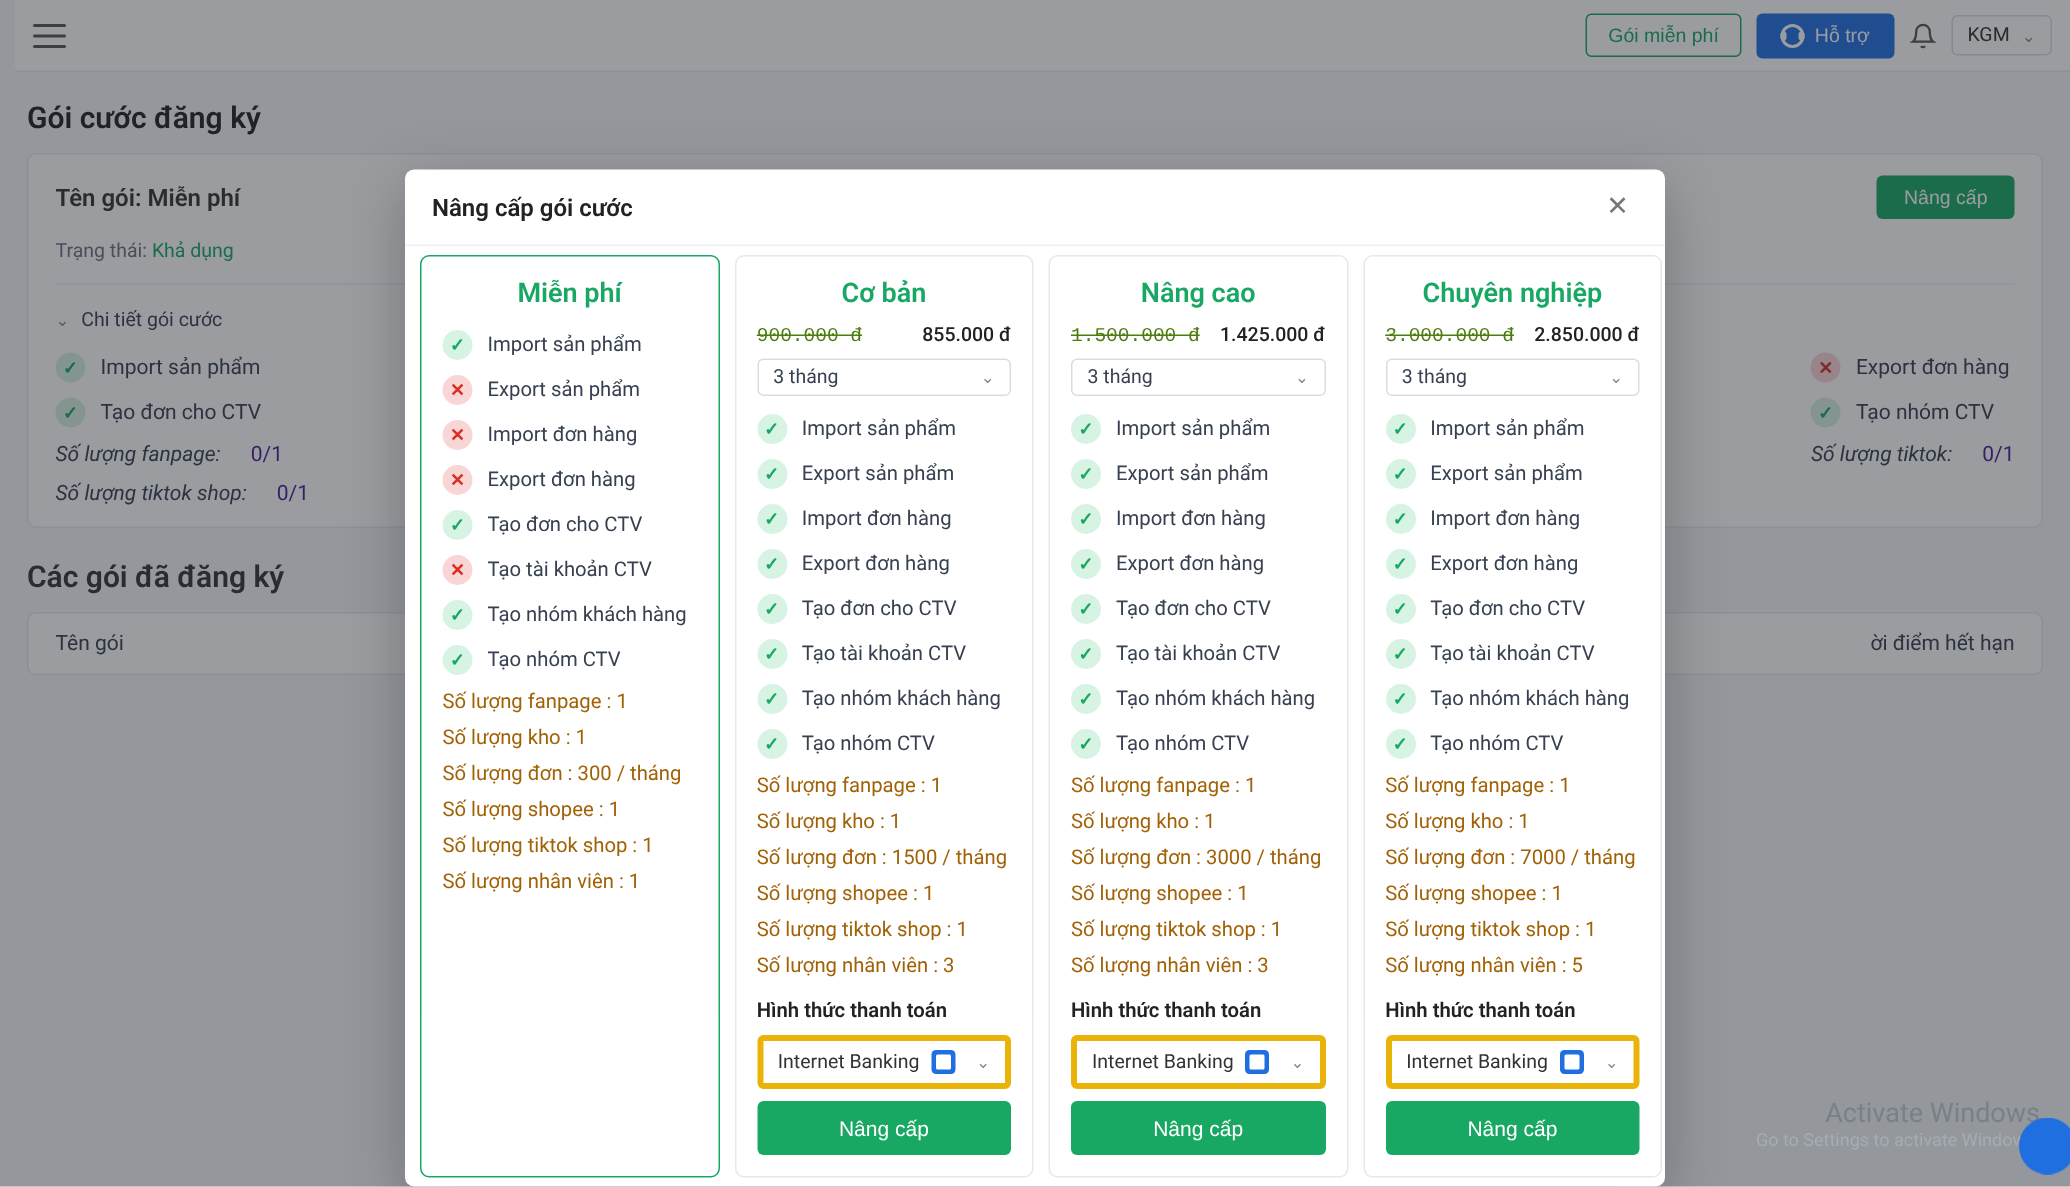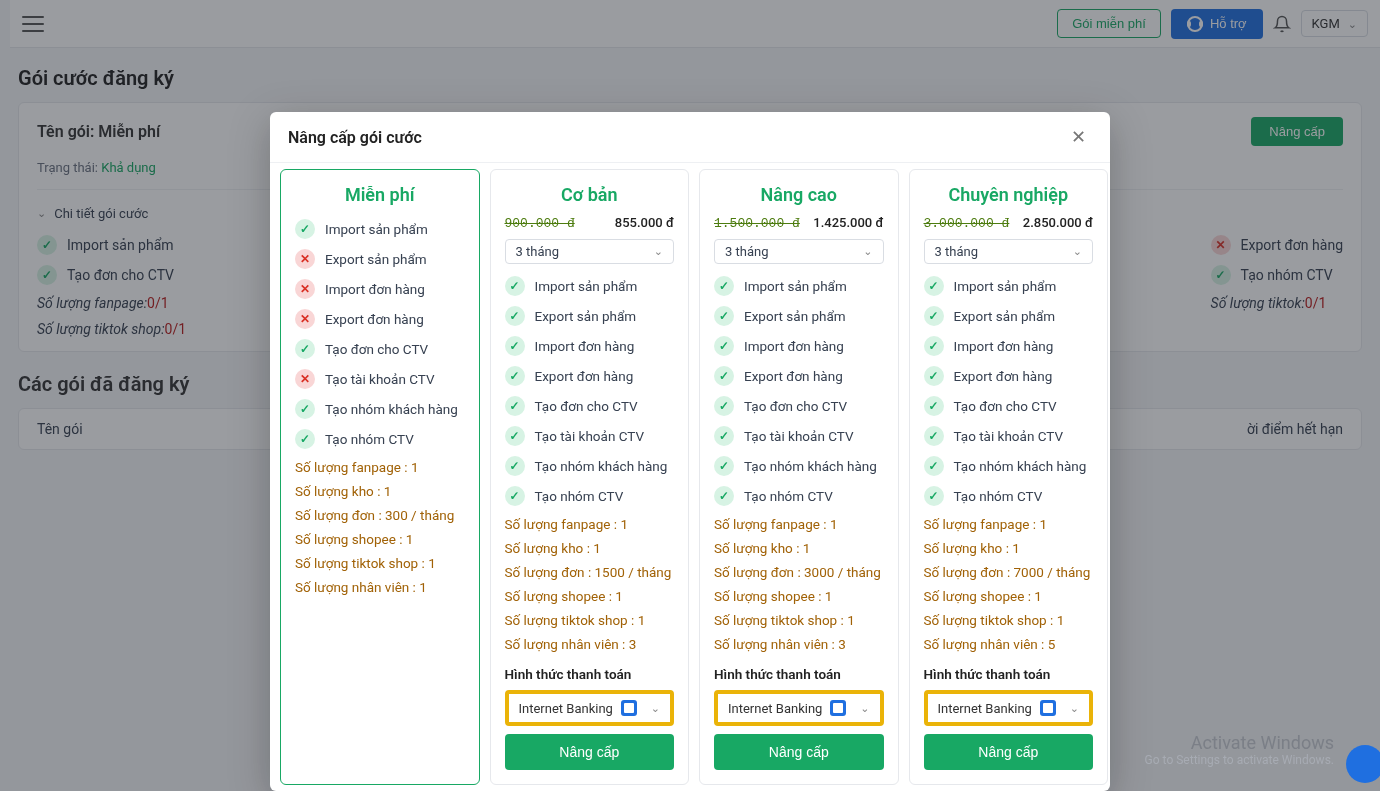--- a/index.html
+++ b/index.html
@@ -55,21 +55,21 @@
   .muted { color:#6b7280; font-size:13px; }
   .state-green { color:#18a864; }
   .divider-top { border-top:1px solid #eef0f3; margin-top:14px; padding-top:10px;}
   .accordion { display:flex; align-items:center; gap:8px; font-size:13px; color:#374151; padding:6px 0; cursor:pointer;}
   .bg-features { display:flex; gap:70px; margin-top:8px; flex-wrap:wrap;}
   .bg-col { display:flex; flex-direction:column; gap:10px;}
   .feat-item { display:flex; align-items:center; gap:10px; font-size:14px; color:#374151;}
   .ok-circ { width:20px; height:20px; border-radius:50%; background:#d7f3e4; display:flex; align-items:center; justify-content:center; color:#18a864; font-size:12px; font-weight:bold;}
   .no-circ { width:20px; height:20px; border-radius:50%; background:#f9d6d6; display:flex; align-items:center; justify-content:center; color:#d93025; font-size:12px; font-weight:bold;}
   .qty-line { font-style:italic; color:#374151; font-size:14px;}
-  .qty-line .val { color:#b91c1c; font-style:normal; margin-left:0;}
+  .qty-line .val { color:#4c1d95; font-style:normal; margin-left:20px;}
 
   .section-title { font-size:20px; font-weight:600; margin:20px 0 12px; }
   .table-head-row { background:#fff; border:1px solid #e6e8ec; border-radius:6px; padding:12px 18px; display:flex; justify-content:space-between; color:#374151; font-size:14px;}
 
   
   .overlay {
     position: fixed; inset:0; background: rgba(30,35,45,0.45);
     display:flex; align-items:flex-end; justify-content:center;
     padding-top: 40px;
   }
@@ -105,21 +105,21 @@
   .pay-title { font-weight:600; font-size:13.5px; color:#222; margin-top:6px;}
   .pay-select { border:4px solid #eab308; border-radius:4px; padding:6px 10px; font-size:13px; display:flex; justify-content:space-between; align-items:center; cursor:pointer;}
   .pay-select .ib { display:flex; align-items:center; gap:8px;}
   .bank-icon { width:16px; height:16px; background:#1f6fe0; border-radius:3px; position:relative;}
   .bank-icon::after{content:""; position:absolute; inset:3px; background:#fff; border-radius:1px;}
   .btn-upgrade-card {
     background:#18a864; color:#fff; border:none; padding:10px; border-radius:4px; font-size:14px; cursor:pointer; text-align:center;
   }
 
   
-  .activate-wm { position: fixed; right: 46px; bottom: 24px; text-align:right; color:#8a9099;}
+  .activate-wm { position: fixed; right: 20px; bottom: 24px; text-align:right; color:#8a9099;}
   .activate-wm .l1 { font-size:18px; color:#7b7f87;}
   .activate-wm .l2 { font-size:12px; color:#a7abb3;}
   .help-bubble { position:fixed; right:-4px; bottom:8px; width:38px; height:38px; border-radius:50%; background:#1f6fe0; }
 
   
   .modal-body::-webkit-scrollbar { width:10px; }
   .modal-body::-webkit-scrollbar-thumb { background:#c9ccd2; border-radius:5px; }
   .modal-body::-webkit-scrollbar-track { background:#f0f1f4; }
 </style>
 </head>

